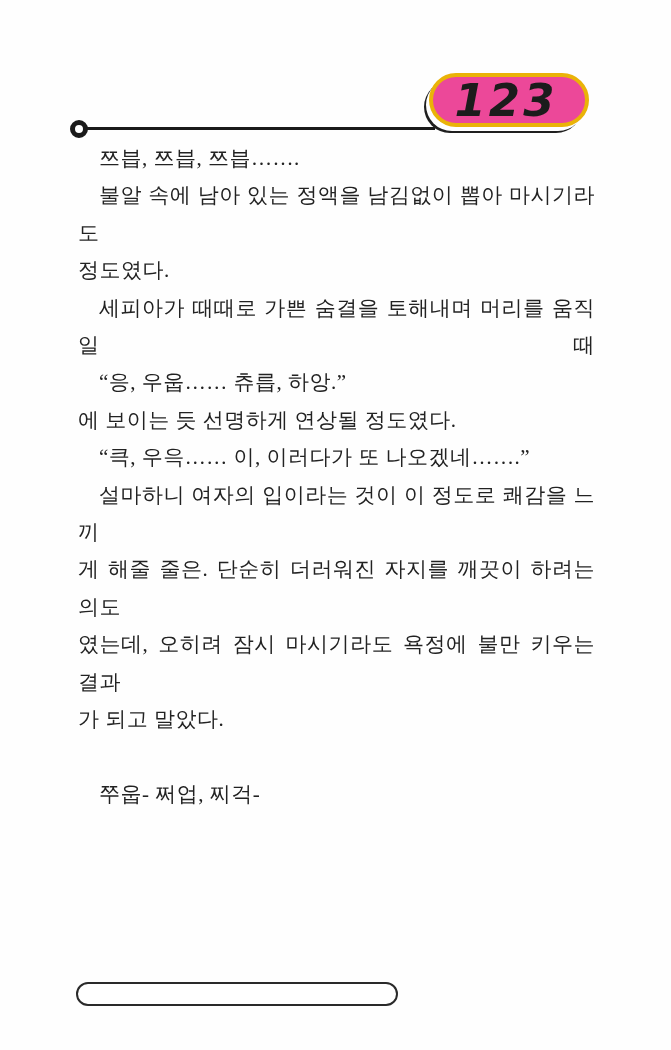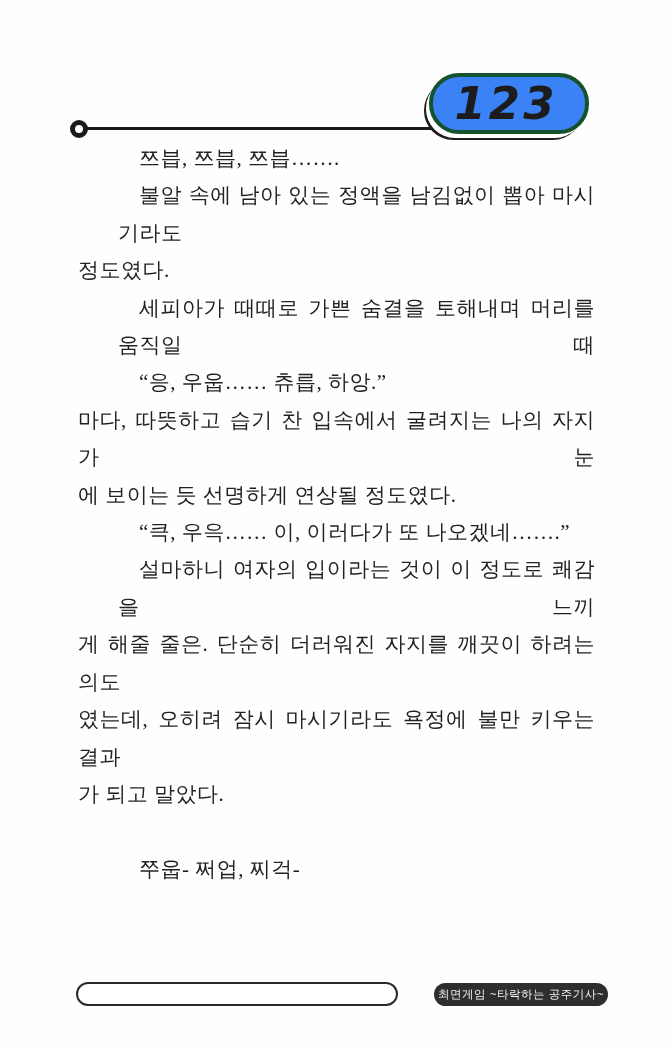--- a/index.html
+++ b/index.html
@@ -25,24 +25,24 @@
   }
   .header-rule {
     position: absolute;
     left: 85px; top: 127px;
     width: 350px; height: 3px;
     background: #1a1a1a;
   }
   .page-badge {
     position: absolute;
     left: 429px; top: 73px;
-    width: 160px; height: 61px;
+    width: 160px; height: 54px;
     box-sizing: border-box;
-    background: #3b82f6;
-    border: 4px solid #14532d;
+    background: #ec4899;
+    border: 4px solid #eab308;
     border-radius: 30px;
     display: flex; align-items: center; justify-content: center;
     box-shadow: -4px 5px 0 -1px #ffffff, -6px 7px 0 -1px #1f1f1f;
   }
   .page-badge .num {
     font-family: "DejaVu Sans", sans-serif;
     font-style: italic;
     font-weight: bold;
     font-size: 45px;
     letter-spacing: 3px;
@@ -59,21 +59,21 @@
     font-size: 21px;
     line-height: 37.4px;
     letter-spacing: 0.5px;
   }
   .body-text .line { white-space: nowrap; }
   .body-text .line.fill {
     white-space: normal;
     text-align: justify;
     text-align-last: justify;
   }
-  .body-text .line.indent { text-indent: 21px; margin-left: 40px; }
+  .body-text .line.indent { text-indent: 21px; }
   .body-text .spacer { height: 37.4px; }
 
   
   .footer-pill {
     position: absolute;
     left: 76px; top: 982px;
     width: 322px; height: 24px;
     box-sizing: border-box;
     border: 2px solid #2a2a2a;
     border-radius: 13px;
@@ -102,29 +102,25 @@
   <div class="page-badge">
     <span class="num">123</span>
   </div>
 
   <div class="body-text">
       <div class="line indent">쯔븝, 쯔븝, 쯔븝…….</div>
       <div class="line indent fill">불알 속에 남아 있는 정액을 남김없이 뽑아 마시기라도</div>
       <div class="line">정도였다.</div>
       <div class="line indent fill">세피아가 때때로 가쁜 숨결을 토해내며 머리를 움직일 때</div>
       <div class="line indent">“응, 우웁…… 츄릅, 하앙.”</div>
-      <div class="line fill">마다, 따뜻하고 습기 찬 입속에서 굴려지는 나의 자지가 눈</div>
       <div class="line">에 보이는 듯 선명하게 연상될 정도였다.</div>
       <div class="line indent">“큭, 우윽…… 이, 이러다가 또 나오겠네…….”</div>
       <div class="line indent fill">설마하니 여자의 입이라는 것이 이 정도로 쾌감을 느끼</div>
       <div class="line fill">게 해줄 줄은. 단순히 더러워진 자지를 깨끗이 하려는 의도</div>
       <div class="line fill">였는데, 오히려 잠시 마시기라도 욕정에 불만 키우는 결과</div>
       <div class="line">가 되고 말았다.</div>
       <div class="spacer"></div>
       <div class="line indent">쭈웁- 쩌업, 찌걱-</div>
     </div>
 
   <div class="footer-pill"></div>
-  <div class="footer-badge">
-    <span>최면게임 ~타락하는 공주기사~</span>
-  </div>
 
 </div>
 
 </body></html>

